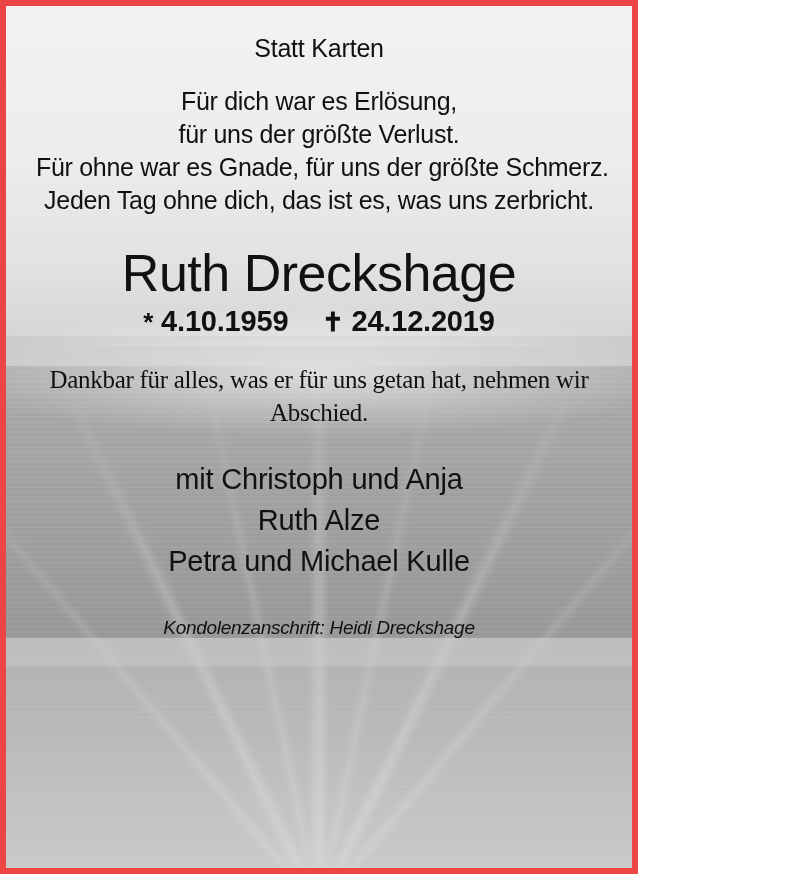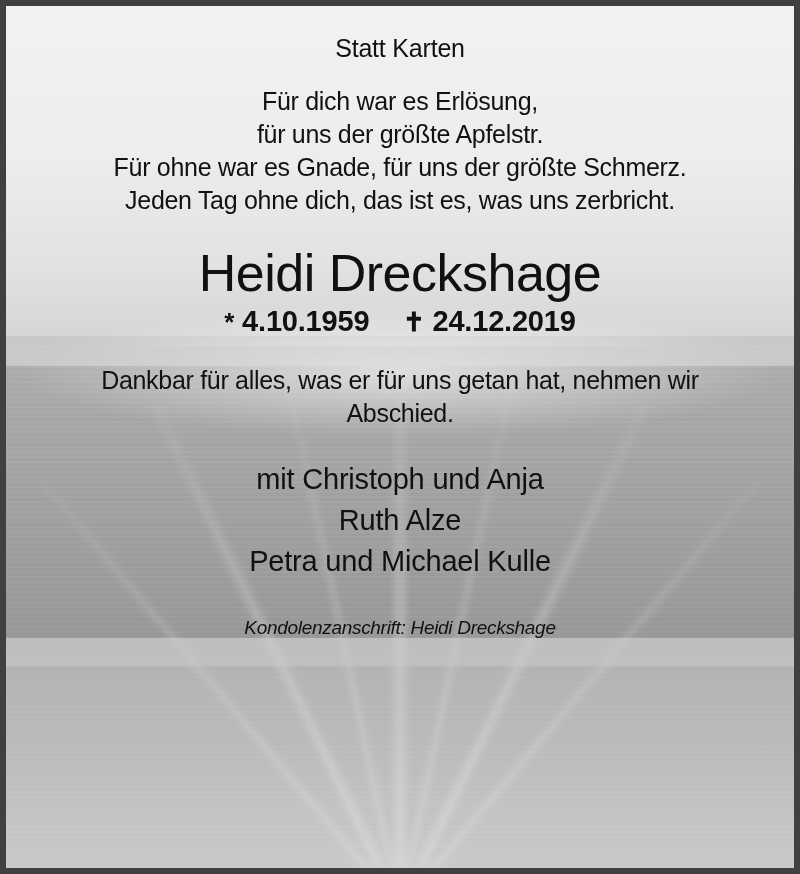--- a/index.html
+++ b/index.html
@@ -5,24 +5,24 @@
   html, body {
     margin: 0;
     padding: 0;
     background: #ffffff;
   }
   body {
     font-family: "Liberation Sans", sans-serif;
   }
   .notice {
     position: relative;
-    width: 800px;
+    width: 638px;
     height: 874px;
     box-sizing: border-box;
-    border: 6px solid #404040;
+    border: 6px solid #ef4444;
     overflow: hidden;
     background: #a3a3a3;
   }
   
   .bg {
     position: absolute;
     inset: 0;
     z-index: 0;
   }
   .bg-sky {
@@ -129,21 +129,21 @@
   }
   .dates .sym { font-size: 26px; }
   .dates .gap { display: inline-block; width: 18px; }
 
   .thanks {
     font-size: 25px;
     line-height: 1.3;
     letter-spacing: -0.3px;
     margin: 0 0 30px 0;
   }
-  .thanks div { white-space: nowrap; }
+  .thanks div { white-space: nowrap; font-family: Liberation Serif, serif; }
 
   .family {
     font-size: 29px;
     line-height: 1.42;
     letter-spacing: -0.2px;
     margin: 0 0 32px 0;
   }
   .family div { white-space: nowrap; }
 
   .address {
@@ -182,26 +182,26 @@
     <div class="bg-veil-mid"></div>
     <div class="bg-veil-bottom"></div>
   </div>
 
   <div class="content">
 
     <div class="statt">Statt Karten</div>
 
     <div class="verse">
       <div>Für dich war es Erlösung,</div>
-      <div>für uns der größte Apfelstr.</div>
+      <div>für uns der größte Verlust.</div>
       <div>Für ohne war es Gnade, für uns der größte Schmerz.</div>
       <div>Jeden Tag ohne dich, das ist es, was uns zerbricht.</div>
     </div>
 
-    <div class="name">Heidi Dreckshage</div>
+    <div class="name">Ruth Dreckshage</div>
 
     <div class="dates">
       <span class="sym">*</span>
       <span>4.10.1959</span>
       <span class="gap"></span>
       <span class="sym">✝</span>
       <span>24.12.2019</span>
     </div>
 
     <div class="thanks">

